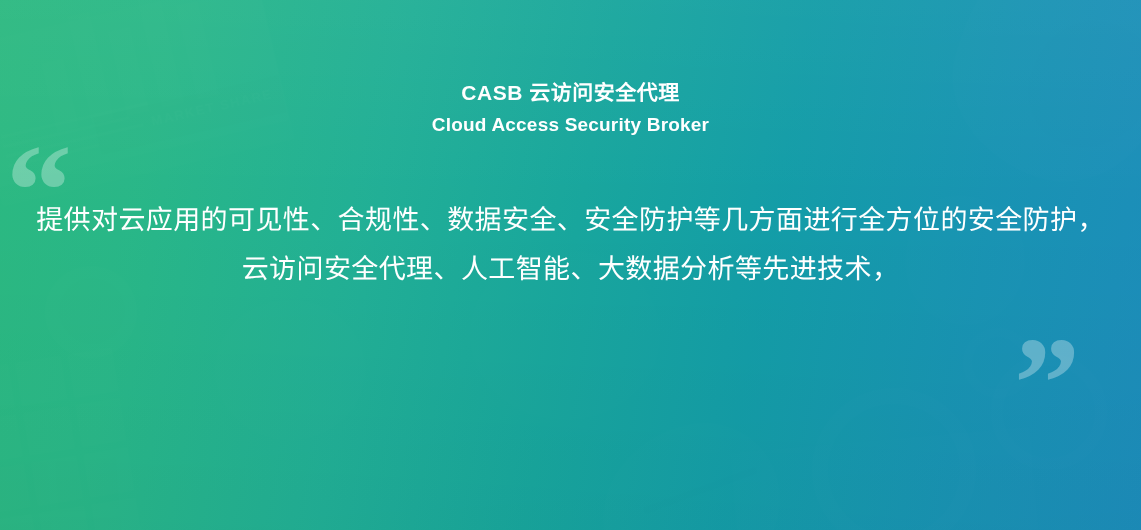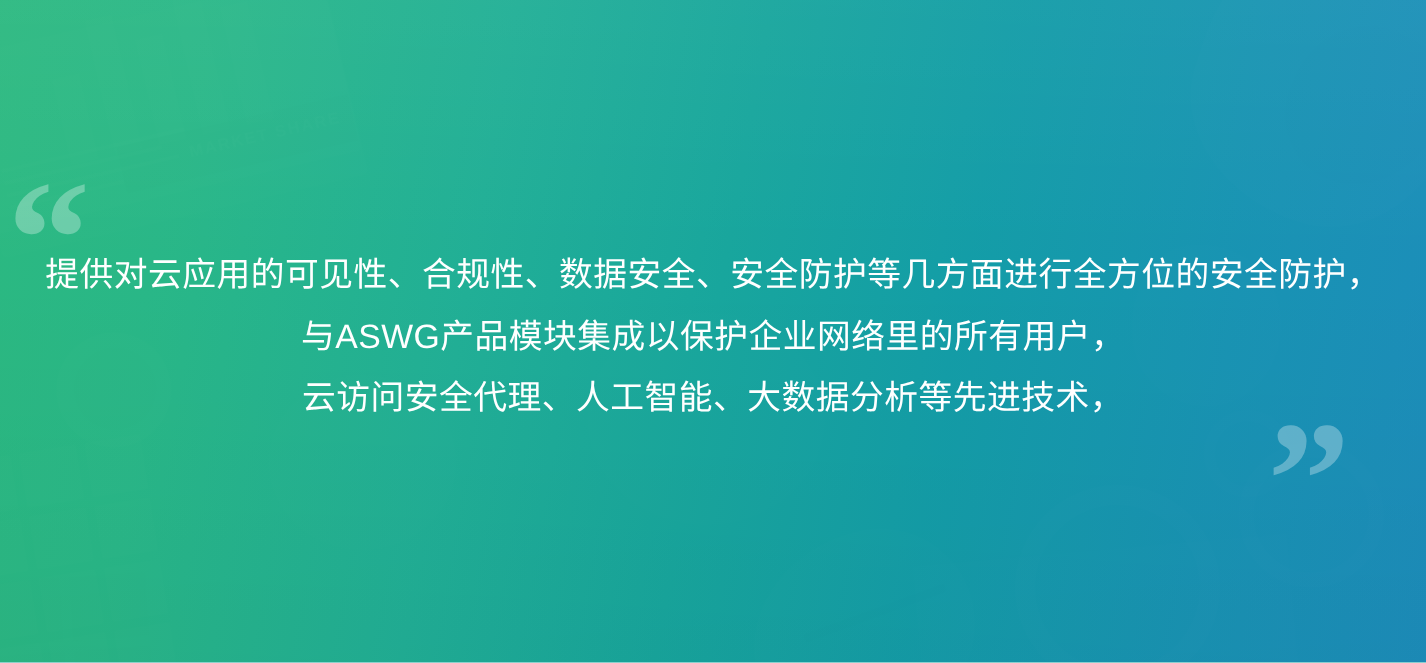--- a/index.html
+++ b/index.html
@@ -421,24 +421,27 @@
     <div class="ring ring-a"></div>
     <div class="ring ring-b"></div>
     <div class="ring ring-c"></div>
   </div>
 
   <div class="gradient-layer"></div>
   <div class="gradient-layer2"></div>
 
   <div class="content">
 
+    <div class="title-block">
+      <div class="title-cn">CASB 云访问安全代理</div>
+      <div class="title-en">Cloud Access Security Broker</div>
+    </div>
 
     <div class="quote-mark quote-open">“</div>
     <div class="quote-mark quote-close">”</div>
 
     <div class="body-block">
       <div class="body-line">提供对云应用的可见性、合规性、数据安全、安全防护等几方面进行全方位的安全防护，</div>
-      <div class="body-line">与ASWG产品模块集成以保护企业网络里的所有用户，</div>
       <div class="body-line">云访问安全代理、人工智能、大数据分析等先进技术，</div>
     </div>
 
   </div>
 </div>
 
 </body></html>

